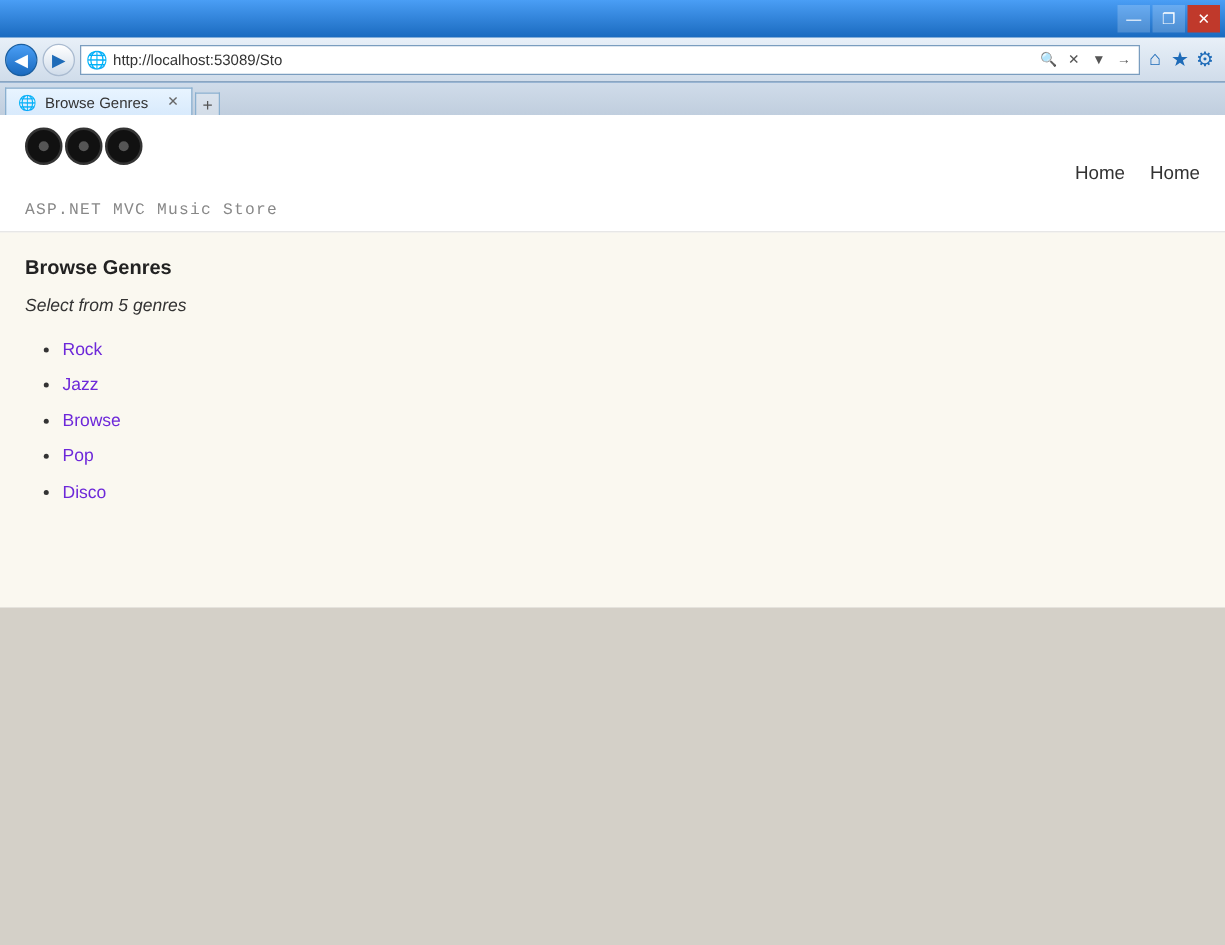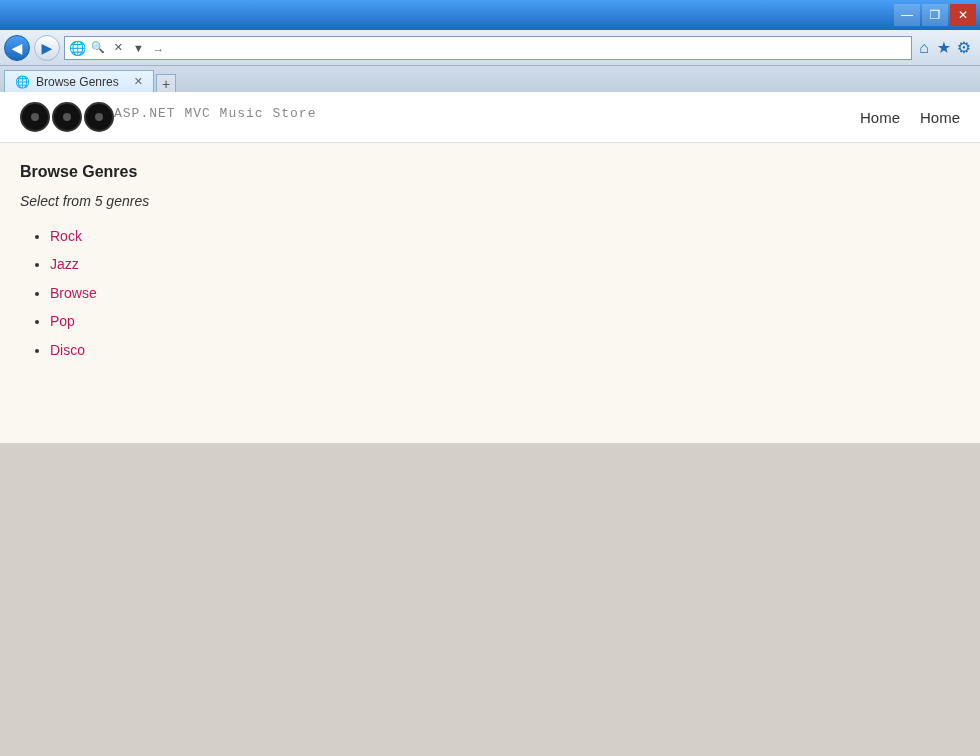--- a/index.html
+++ b/index.html
@@ -168,21 +168,22 @@
     .site-header {
       background: white;
       padding: 10px 20px;
       display: flex;
       align-items: center;
       justify-content: space-between;
       border-bottom: 1px solid #e0e0e0;
     }
     .logo-area {
       display: flex;
-      flex-direction: row;
+      flex-direction: column;
+      gap: 24px;
     }
     .logo-discs {
       display: flex;
       gap: 2px;
     }
     .disc {
       width: 30px;
       height: 30px;
       border-radius: 50%;
       background: #111;
@@ -240,21 +241,21 @@
       list-style: disc;
       padding-left: 30px;
     }
     .genre-list li {
       font-size: 14px;
       color: #333;
       margin-bottom: 6px;
       line-height: 1.6;
     }
     .genre-list li a {
-      color: #be185d;
+      color: #6d28d9;
       text-decoration: none;
     }
     .footer-area {
       background: #d4d0c8;
       height: 100%;
     }
   </style>
 </head>
 <body>
 
@@ -267,20 +268,21 @@
       <button class="title-bar-btn restore">❐</button>
       <button class="title-bar-btn close">✕</button>
     </div>
   </div>
 
   <div class="toolbar">
     <button class="nav-btn back">◀</button>
     <button class="nav-btn">▶</button>
     <div class="address-bar">
       <span class="ie-icon">🌐</span>
+      <span class="address-text">http://localhost:53089/Sto</span>
       <button class="address-bar-btn">🔍</button>
       <button class="address-bar-btn">✕</button>
       <button class="address-bar-btn">▼</button>
       <button class="address-bar-btn">→</button>
     </div>
     <div class="toolbar-right">
       <button class="toolbar-icon-btn">⌂</button>
       <button class="toolbar-icon-btn">★</button>
       <button class="toolbar-icon-btn">⚙</button>
     </div>

